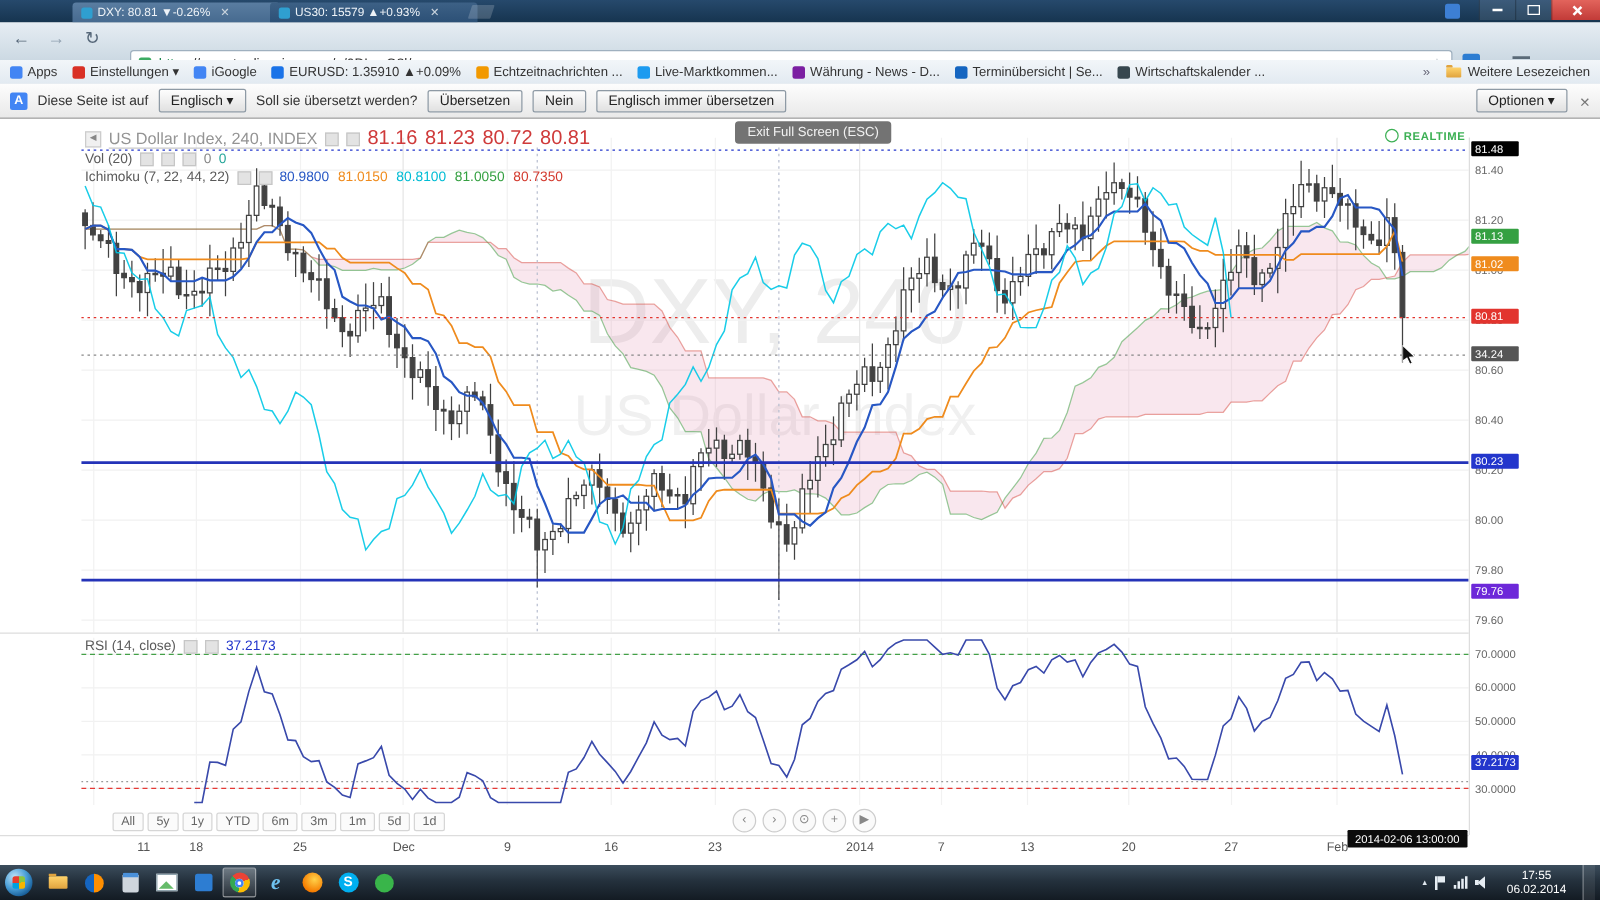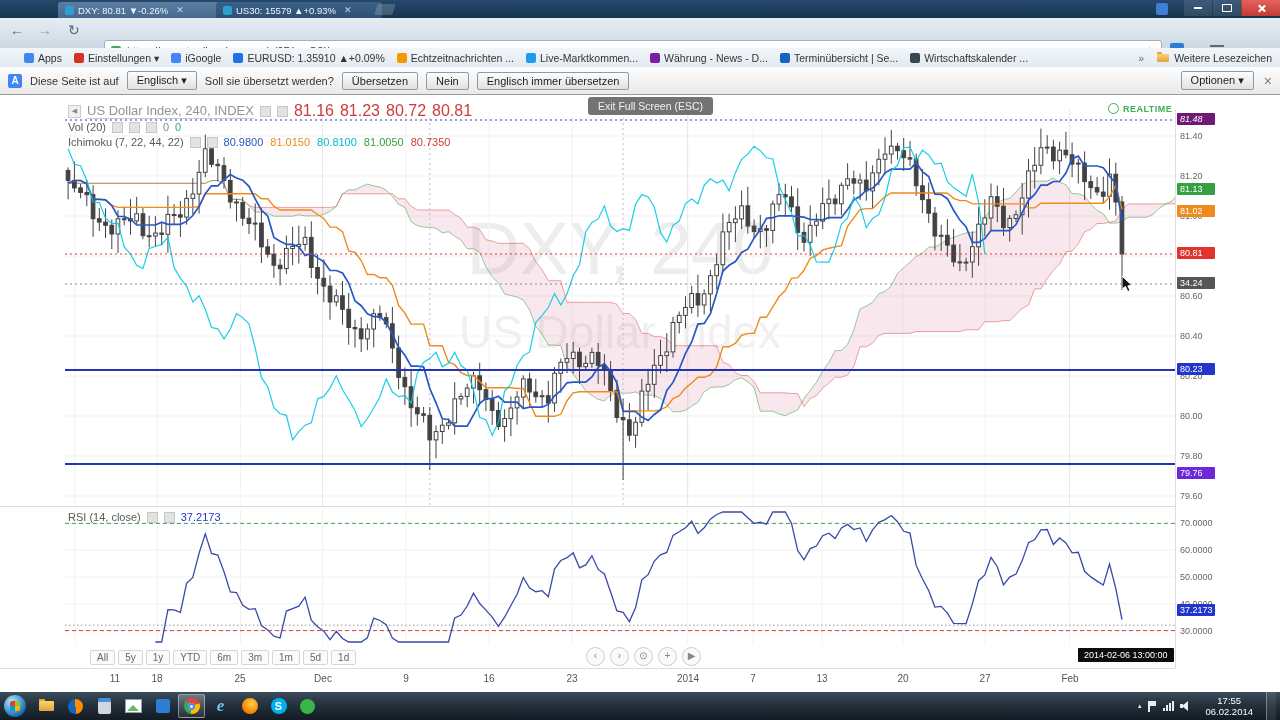--- a/index.html
+++ b/index.html
@@ -34,21 +34,21 @@
               padding:0 6px;font-size:11px;color:#333;}
   #addressbar .page-ico{width:10px;height:10px;border-radius:2px;background:#3bab62;margin-right:6px;flex:none;}
   #addressbar .scheme{color:#0b8043;}
   #addressbar .star{margin-left:auto;color:#aab4bd;font-size:12px;}
   #tb-ext{position:absolute;right:96px;top:25px;width:14px;height:14px;border-radius:2px;background:#2d7dd2;}
   #tb-menu{position:absolute;right:56px;top:27px;width:14px;height:11px;
            background:linear-gradient(#5a6a78 0 2px,transparent 2px 4.5px,#5a6a78 4.5px 6.5px,transparent 6.5px 9px,#5a6a78 9px 11px);}
   #bookmarksbar{position:absolute;top:48px;left:0;width:1280px;height:19px;
                 background:linear-gradient(#f2f6f9,#e2eaf1);border-bottom:1px solid #c6d0d9;
                 display:flex;align-items:center;font-size:10.5px;color:#333;}
-  #bm-left{display:flex;align-items:center;gap:12px;padding-left:24px;white-space:nowrap;overflow:hidden;flex:1;}
+  #bm-left{display:flex;align-items:center;gap:12px;padding-left:8px;white-space:nowrap;overflow:hidden;flex:1;}
   .bm-item{display:flex;align-items:center;gap:4px;}
   .bm-ico{width:10px;height:10px;border-radius:2px;flex:none;}
   #bm-right{display:flex;align-items:center;gap:5px;padding:0 8px;white-space:nowrap;}
   .folder-ico{width:12px;height:8px;background:linear-gradient(#ffd36b,#e0a33e);border-radius:1px;position:relative;}
   .folder-ico:before{content:"";position:absolute;top:-2px;left:0;width:5px;height:2px;background:#e0a33e;border-radius:1px 1px 0 0;}
   #translatebar{position:absolute;top:67px;left:0;width:1280px;height:28px;
                 background:linear-gradient(#fdfdfd,#e9e9e9);border-bottom:1px solid #9a9a9a;
                 display:flex;align-items:center;gap:8px;padding:0 8px;font-size:11px;color:#333;box-sizing:border-box;}
   .tbtn{border:1px solid #8e9aa5;border-radius:2px;background:linear-gradient(#fdfdfd,#e1e1e1);
         padding:2px 9px;font-size:11px;color:#222;white-space:nowrap;}
@@ -72,21 +72,21 @@
   #wm2{font-size:46px;color:#f0f0f0;margin-top:14px;}
   #tooltip{position:absolute;left:588px;top:1px;background:rgba(96,96,96,.88);color:#f2f2f2;
            font-size:10.5px;padding:3px 10px;border-radius:3px;}
   #realtime{position:absolute;left:1108px;top:7px;display:flex;align-items:center;gap:4px;
             color:#3cb054;font-size:9px;font-weight:bold;letter-spacing:.5px;}
   #realtime .rt-ico{width:9px;height:9px;border:1.5px solid #3cb054;border-radius:50%;}
   .sepline{position:absolute;background:#ddd;}
   .price-badge{position:absolute;left:1177px;width:32px;font-size:9px;color:#fff;
                padding:1px 3px;border-radius:1px;text-align:left;}
   .time-tick{position:absolute;top:577px;font-size:10px;color:#555;transform:translateX(-50%);}
-  #timestamp-badge{position:absolute;left:1078px;top:552px;background:#0c0c0c;color:#fff;
+  #timestamp-badge{position:absolute;left:1078px;top:568px;background:#0c0c0c;color:#fff;
                    font-size:9px;padding:2px 6px;border-radius:1px;}
   #range-row{position:absolute;left:90px;top:554px;display:flex;gap:3px;}
   .range-btn{padding:1px 6px;font-size:10px;color:#666;background:#fbfbfb;
              border:1px solid #d6d6d6;border-radius:2px;}
   #nav-row{position:absolute;left:586px;top:551px;display:flex;gap:5px;}
   .nav-btn{width:17px;height:17px;border-radius:50%;border:1px solid #ccc;background:#fafafa;
            color:#888;font-size:10px;line-height:16px;text-align:center;}
   #main-chart{position:absolute;left:65px;top:14px;width:1110px;height:396px;}
   #rsi-chart{position:absolute;left:65px;top:414px;width:1110px;height:134px;}
   
@@ -719,21 +719,21 @@
   <div style="left: 1180px; top: 35px; position: absolute; font-size: 9px; color: rgb(102, 102, 102);">81.40</div>
       <div style="left: 1180px; top: 75px; position: absolute; font-size: 9px; color: rgb(102, 102, 102);">81.20</div>
       <div style="left: 1180px; top: 115px; position: absolute; font-size: 9px; color: rgb(102, 102, 102);">81.00</div>
       <div style="left: 1180px; top: 155px; position: absolute; font-size: 9px; color: rgb(102, 102, 102);">80.80</div>
       <div style="left: 1180px; top: 195px; position: absolute; font-size: 9px; color: rgb(102, 102, 102);">80.60</div>
       <div style="left: 1180px; top: 235px; position: absolute; font-size: 9px; color: rgb(102, 102, 102);">80.40</div>
       <div style="left: 1180px; top: 275px; position: absolute; font-size: 9px; color: rgb(102, 102, 102);">80.20</div>
       <div style="left: 1180px; top: 315px; position: absolute; font-size: 9px; color: rgb(102, 102, 102);">80.00</div>
       <div style="left: 1180px; top: 355px; position: absolute; font-size: 9px; color: rgb(102, 102, 102);">79.80</div>
       <div style="left: 1180px; top: 395px; position: absolute; font-size: 9px; color: rgb(102, 102, 102);">79.60</div>
-      <div class="price-badge" style="top: 17px; background: #701a75; font-style: italic;">81.48</div>
+      <div class="price-badge" style="top: 17px; background: #000000;">81.48</div>
       <div class="price-badge" style="top: 87px; background: rgb(53, 160, 66);">81.13</div>
       <div class="price-badge" style="top: 109px; background: rgb(239, 139, 29);">81.02</div>
       <div class="price-badge" style="top: 151px; background: rgb(226, 52, 46);">80.81</div>
       <div class="price-badge" style="top: 181px; background: rgb(85, 85, 85);">34.24</div>
       <div class="price-badge" style="top: 267px; background: rgb(35, 54, 204);">80.23</div>
       <div class="price-badge" style="top: 371px; background: #6d28d9;">79.76</div>
       <div style="left: 1180px; top: 422px; position: absolute; font-size: 9px; color: rgb(102, 102, 102);">70.0000</div>
       <div style="left: 1180px; top: 449px; position: absolute; font-size: 9px; color: rgb(102, 102, 102);">60.0000</div>
       <div style="left: 1180px; top: 476px; position: absolute; font-size: 9px; color: rgb(102, 102, 102);">50.0000</div>
       <div style="left: 1180px; top: 503px; position: absolute; font-size: 9px; color: rgb(102, 102, 102);">40.0000</div>

